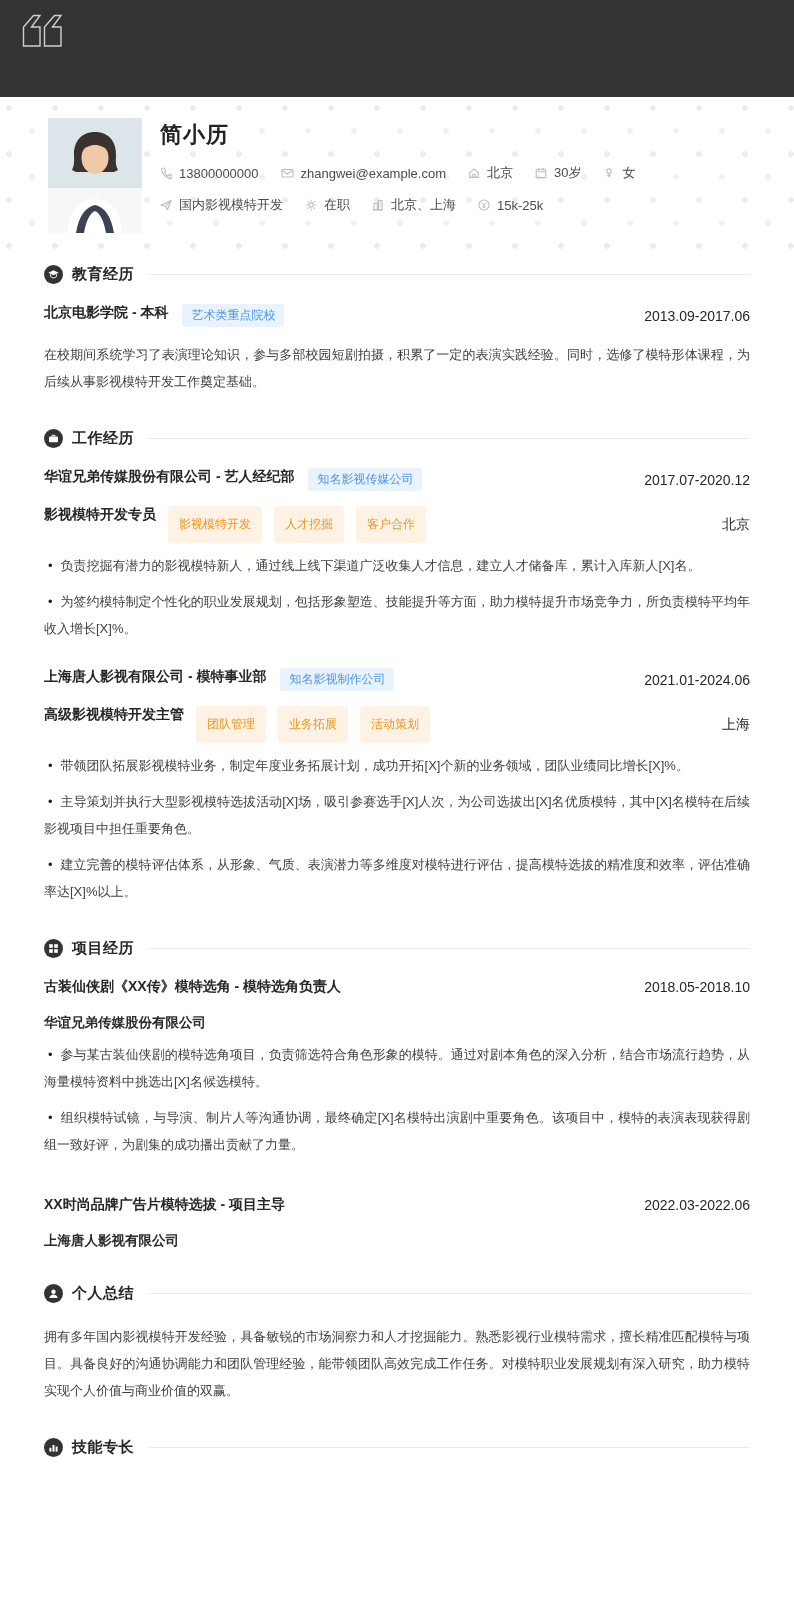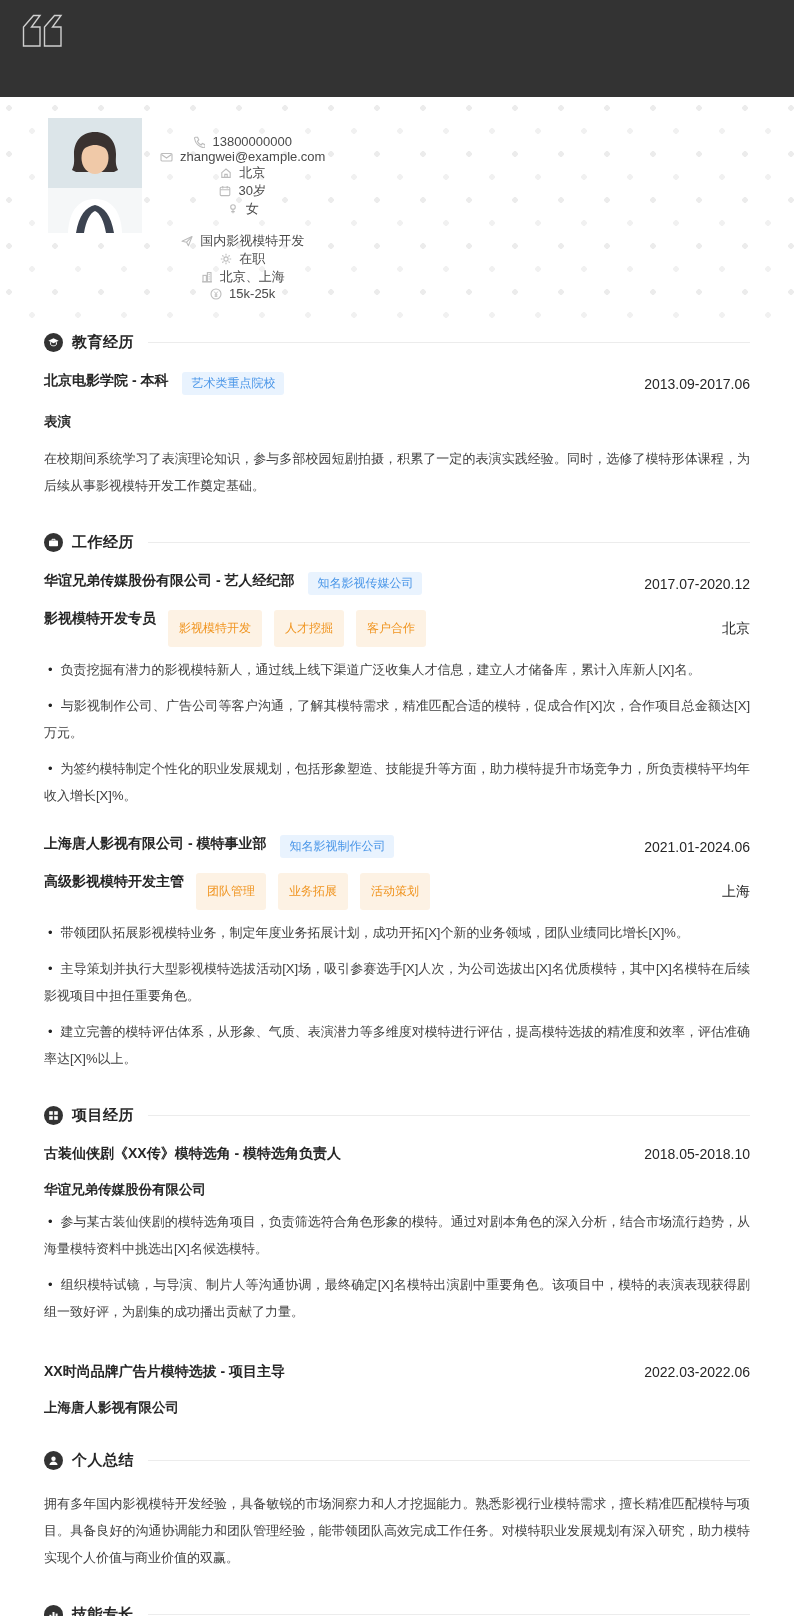--- a/index.html
+++ b/index.html
@@ -19,21 +19,21 @@
       radial-gradient(circle at 3px 3px, #ececec 2.6px, transparent 3px),
       radial-gradient(circle at 3px 3px, #f1f1f1 2.6px, transparent 3px);
     background-size:46px 46px,46px 46px;
     background-position:6px 8px,29px 31px;
   }
   .photo {
     width:94px; height:115px; flex:0 0 94px; overflow:hidden; background:#dfe7ea;
   }
   .profile-info { margin-left:18px; padding-top:2px; }
   .person-name { font-size:22px; font-weight:700; color:#222222; letter-spacing:1px; }
-  .contact-row { display:flex; align-items:center; margin-top:14px; flex-wrap:wrap;flex-direction:column; }
+  .contact-row { display:flex; align-items:center; margin-top:14px; flex-wrap:wrap; }
   .contact-item { display:flex; align-items:center; margin-right:22px; font-size:13px; color:#4a4a4a; }
   .contact-item .cicon { display:inline-flex; margin-right:7px; opacity:.95; }
   
   .main { padding:0 44px; }
   .section { margin-top:34px; }
   .section.first { margin-top:12px; }
   .section-head { display:flex; align-items:center; }
   .sec-icon {
     width:19px; height:19px; border-radius:50%; background:#333333;
     display:inline-flex; align-items:center; justify-content:center; flex:0 0 19px;
@@ -76,20 +76,21 @@
       <rect width="94" height="115" fill="#dce5e9"></rect>
       <rect y="70" width="94" height="45" fill="#f5f7f8"></rect>
       <path d="M47 14c-14 0-21 10-21 22 0 6 1 10-2 16l4 2h38l4-2c-3-6-2-10-2-16 0-12-7-22-21-22z" fill="#3a3230"></path>
       <ellipse cx="47" cy="40" rx="13.5" ry="16" fill="#f0c9a8"></ellipse>
       <path d="M33 34c2-9 8-13 14-13s12 4 14 13c-4-5-9-7-14-7s-10 2-14 7z" fill="#3a3230"></path>
       <path d="M20 115c1-25 13-34 27-34s26 9 27 34z" fill="#ffffff"></path>
       <path d="M28 115c3-18 10-26 19-28 9 2 16 10 19 28h-8c-2-12-6-20-11-22-5 2-9 10-11 22z" fill="#3c4350"></path>
     </svg>
   </div>
   <div class="profile-info">
+    <div class="person-name">简小历</div>
 
     <div class="contact-row">
       <span class="contact-item">
         <span class="cicon">
           <svg width="12" height="12" viewBox="0 0 12 12">
               <path d="M2.4 1.3h2.2l1.2 2.6-1.5 1.4a8.3 8.3 0 0 0 3.7 3.7l1.4-1.5 2.6 1.2v2.2a.9.9 0 0 1-1 .9A11 11 0 0 1 1.5 2.3a.9.9 0 0 1 .9-1z" fill="none" stroke="#b9b9b9" stroke-width="1.1"></path>
             </svg>
         </span>
         <span>13800000000</span>
       </span>
@@ -187,21 +188,20 @@
       <span class="sec-title">教育经历</span>
       <span class="sec-line"></span>
     </div>
     <div class="item-row">
       <span class="row-left">
         <span class="item-title">北京电影学院 - 本科</span>
         <span class="badge-blue">艺术类重点院校</span>
       </span>
       <span class="item-date">2013.09-2017.06</span>
     </div>
-    <div class="sub-bold">表演</div>
     <div class="para">在校期间系统学习了表演理论知识，参与多部校园短剧拍摄，积累了一定的表演实践经验。同时，选修了模特形体课程，为后续从事影视模特开发工作奠定基础。</div>
   </div>
 
   <div class="section">
     <div class="section-head">
       <span class="sec-icon">
         <svg width="11" height="11" viewBox="0 0 11 11">
             <path d="M4 3.6V2.3h3v1.3" fill="none" stroke="#fff" stroke-width="1"></path>
             <rect x="1" y="3.6" width="9" height="5.6" rx=".8" fill="#fff"></rect>
           </svg>
@@ -222,21 +222,20 @@
         <span class="row-left">
           <span class="item-title">影视模特开发专员</span>
           <span class="tag-orange">影视模特开发</span>
           <span class="tag-orange">人才挖掘</span>
           <span class="tag-orange">客户合作</span>
         </span>
         <span class="item-loc">北京</span>
       </div>
       <div class="bullets">
         <div class="bullet"><span class="dot">•</span><span>负责挖掘有潜力的影视模特新人，通过线上线下渠道广泛收集人才信息，建立人才储备库，累计入库新人[X]名。</span></div>
-        <div class="bullet"><span class="dot">•</span><span>与影视制作公司、广告公司等客户沟通，了解其模特需求，精准匹配合适的模特，促成合作[X]次，合作项目总金额达[X]万元。</span></div>
         <div class="bullet"><span class="dot">•</span><span>为签约模特制定个性化的职业发展规划，包括形象塑造、技能提升等方面，助力模特提升市场竞争力，所负责模特平均年收入增长[X]%。</span></div>
       </div>
     </div>
 
     <div>
       <div class="item-row" style="margin-top:26px;gap:40px;">
         <span class="row-left">
           <span class="item-title">上海唐人影视有限公司 - 模特事业部</span>
           <span class="badge-blue">知名影视制作公司</span>
         </span>

